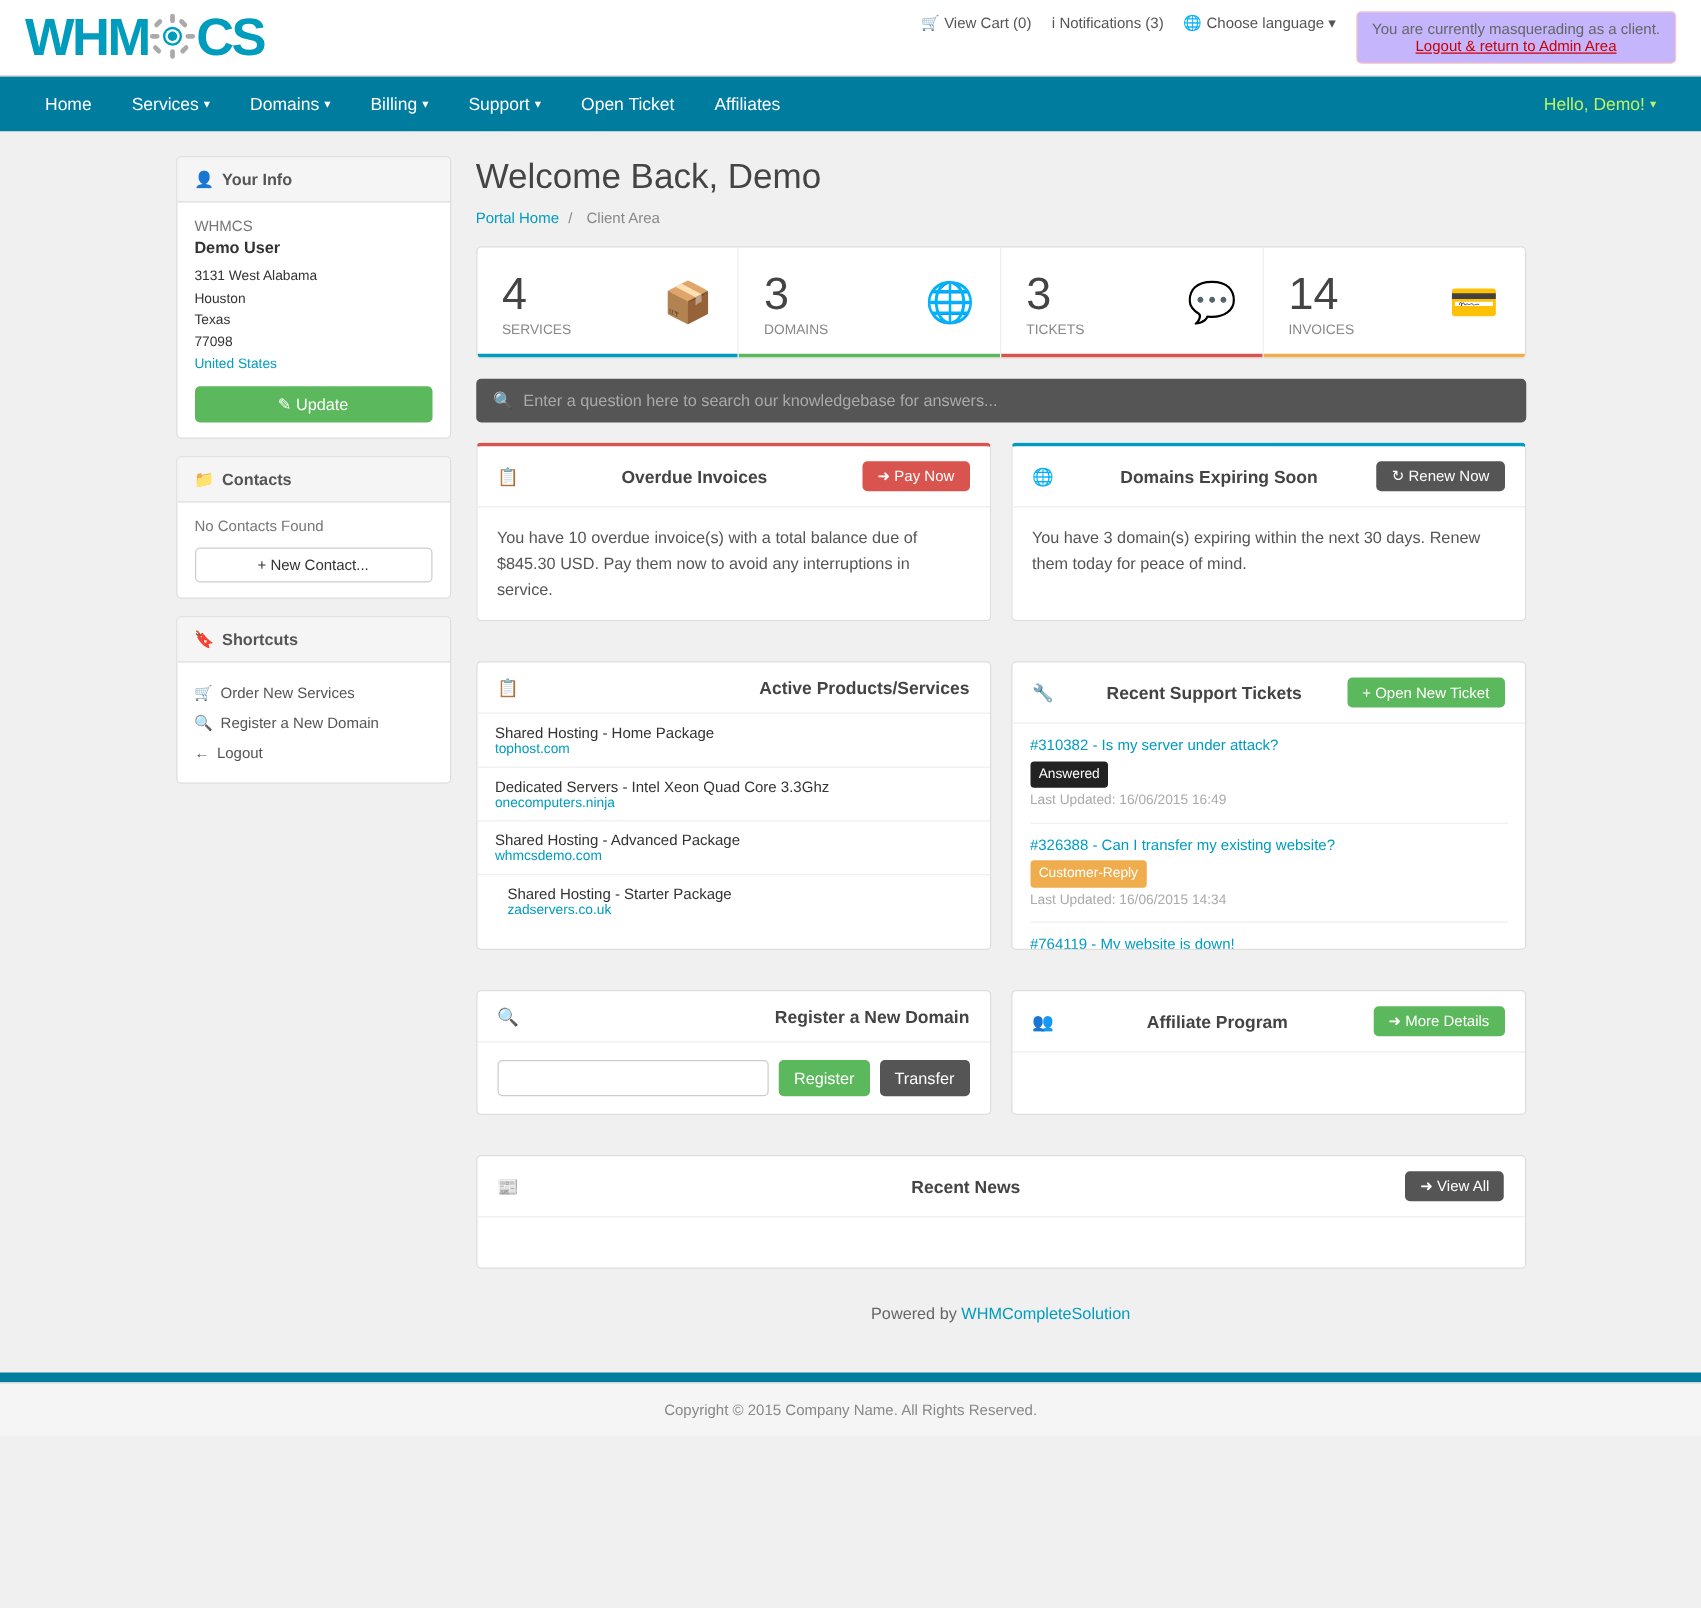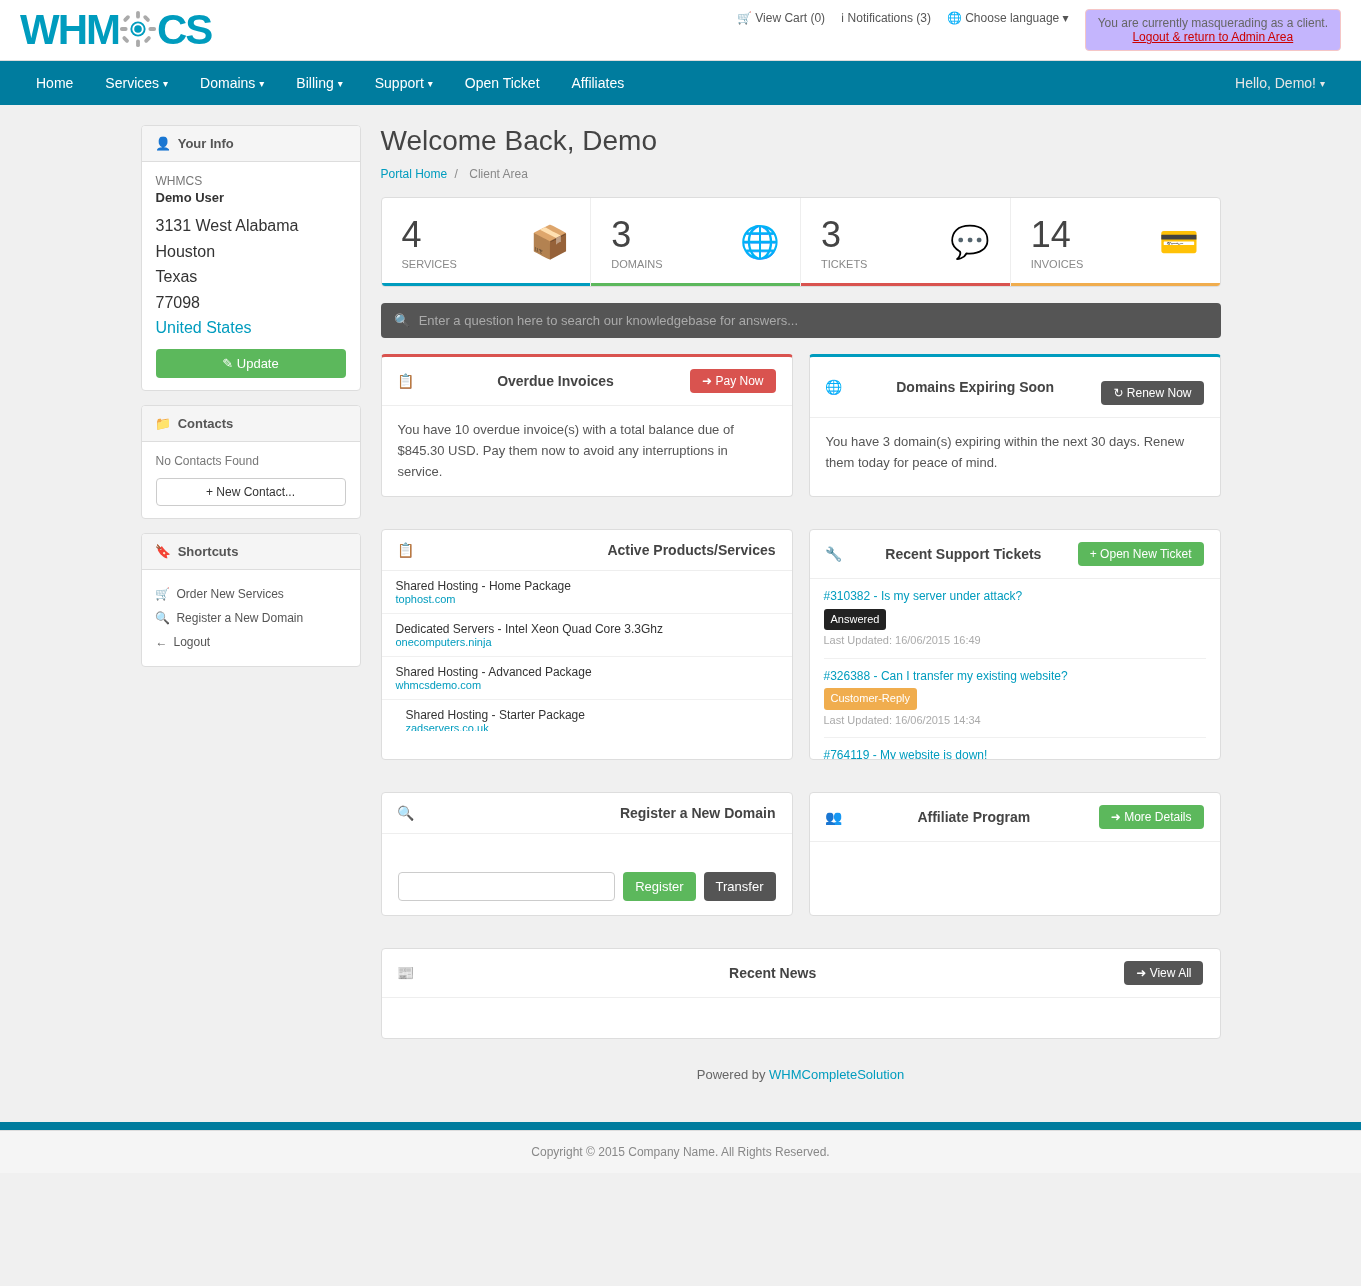--- a/index.html
+++ b/index.html
@@ -44,33 +44,33 @@
       color: #fff;
       padding: 14px 16px;
       text-decoration: none;
       font-size: 14px;
       display: inline-flex;
       align-items: center;
       gap: 4px;
       cursor: pointer;
       white-space: nowrap;
     }
-    .nav-right { color: #e5e5e5; font-size: 14px; padding: 14px 16px; cursor: pointer; display: flex; align-items: center; gap: 4px; }
+    .nav-right { color: #bef264; font-size: 14px; padding: 14px 16px; cursor: pointer; display: flex; align-items: center; gap: 4px; }
 
     
     .main-wrapper { padding: 20px; display: flex; gap: 20px; max-width: 1120px; margin: 0 auto; }
 
     
     .sidebar { width: 220px; flex-shrink: 0; }
     .sidebar-box { background: #fff; border: 1px solid #ddd; border-radius: 4px; margin-bottom: 14px; overflow: hidden; }
     .sidebar-box-header { background: #f5f5f5; border-bottom: 1px solid #ddd; padding: 10px 14px; font-size: 13px; font-weight: bold; color: #555; display: flex; align-items: center; gap: 6px; }
     .sidebar-box-body { padding: 12px 14px; }
     .user-name-company { font-size: 12px; color: #777; margin-bottom: 2px; }
     .user-name { font-weight: bold; font-size: 13px; margin-bottom: 8px; }
-    .user-address { font-size: 16px; color: #333; line-height: 1.6; margin-bottom: 8px; }
+    .user-address { font-size: 11px; color: #333; line-height: 1.6; margin-bottom: 8px; }
     .btn-update {
       display: block; width: 100%; background: #5cb85c; color: #fff; border: none; border-radius: 4px;
       padding: 7px 12px; font-size: 13px; cursor: pointer; 
     }
     .no-contacts { font-size: 12px; color: #777; margin-bottom: 10px; }
     .btn-new-contact {
       display: block; width: 100%; background: #fff; color: #333; border: 1px solid #ccc;
       border-radius: 4px; padding: 6px 12px; font-size: 12px; cursor: pointer; text-align: center;
     }
     .shortcut-item { display: flex; align-items: center; gap: 6px; padding: 5px 0; font-size: 12px; color: #555; cursor: pointer; }
@@ -104,40 +104,40 @@
     
     .two-col { display: grid; grid-template-columns: 1fr 1fr; gap: 16px; }
 
     
     .panel { background: #fff; border: 1px solid #ddd; border-radius: 4px; margin-bottom: 16px; overflow: hidden; }
     .panel-header { padding: 12px 16px; border-bottom: 1px solid #eee; display: flex; align-items: center; justify-content: space-between; font-size: 14px; font-weight: bold; color: #444; }
     .panel-body { padding: 14px 16px; font-size: 13px; color: #555; line-height: 1.6; }
     .panel-full { grid-column: 1 / -1; }
 
     .btn-pay-now { background: #d9534f; color: #fff; border: none; border-radius: 4px; padding: 5px 12px; font-size: 12px; cursor: pointer; }
-    .btn-renew { background: #555; color: #fff; border: none; border-radius: 4px; padding: 5px 12px; font-size: 12px; cursor: pointer; margin-top: 12px; }
+    .btn-renew { background: #555; color: #fff; border: none; border-radius: 4px; padding: 5px 12px; font-size: 12px; cursor: pointer; }
     .btn-open-ticket { background: #5cb85c; color: #fff; border: none; border-radius: 4px; padding: 5px 12px; font-size: 12px; cursor: pointer; }
     .btn-more-details { background: #5cb85c; color: #fff; border: none; border-radius: 4px; padding: 5px 12px; font-size: 12px; cursor: pointer; }
     .btn-view-all { background: #555; color: #fff; border: none; border-radius: 4px; padding: 5px 12px; font-size: 12px; cursor: pointer; }
     .services-list { max-height: 160px; overflow-y: auto; }
     .service-item { padding: 8px 14px; border-bottom: 1px solid #f0f0f0; font-size: 12px; }
     .service-item:last-child { border-bottom: none; padding-left: 24px; }
     .service-item a { color: #009cbe; text-decoration: none; display: block; font-size: 11px; }
 
     
     .ticket-item { padding: 8px 0; border-bottom: 1px solid #f0f0f0; font-size: 12px; }
     .ticket-item:last-child { border-bottom: none; }
     .ticket-badge { display: inline-block; padding: 2px 7px; border-radius: 3px; font-size: 11px; color: #fff; margin: 2px 0; }
     .badge-answered { background: #222; }
     .badge-customer-reply { background: #f0ad4e; color: #fff; }
     .ticket-date { color: #aaa; font-size: 11px; }
     .ticket-link { color: #009cbe; text-decoration: none; }
 
     
-    .domain-register { display: flex; gap: 8px; margin-top: 24px; }
+    .domain-register { display: flex; gap: 8px; margin-top: 0; }
     .domain-input { flex: 1; border: 1px solid #ccc; border-radius: 4px; padding: 6px 10px; font-size: 13px; }
     .btn-register { background: #5cb85c; color: #fff; border: none; border-radius: 4px; padding: 6px 12px; font-size: 13px; cursor: pointer; }
     .btn-transfer { background: #555; color: #fff; border: none; border-radius: 4px; padding: 6px 12px; font-size: 13px; cursor: pointer; }
 
     
     .footer-bar { background: #007c9e; height: 8px; }
     .footer-copy { background: #f5f5f5; border-top: 1px solid #ddd; text-align: center; padding: 14px; font-size: 12px; color: #888; }
     .footer-main { padding: 12px 20px 0; text-align: center; font-size: 13px; color: #666; }
     .footer-main a { color: #009cbe; text-decoration: none; }
 

